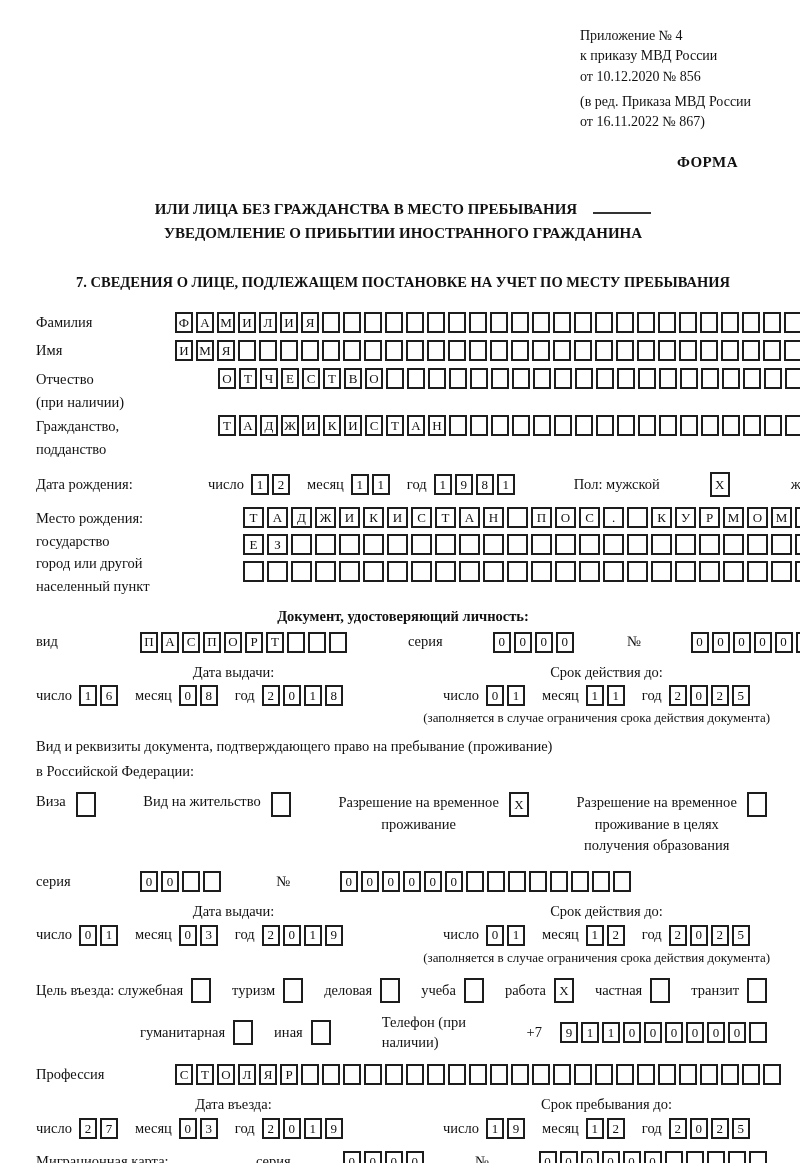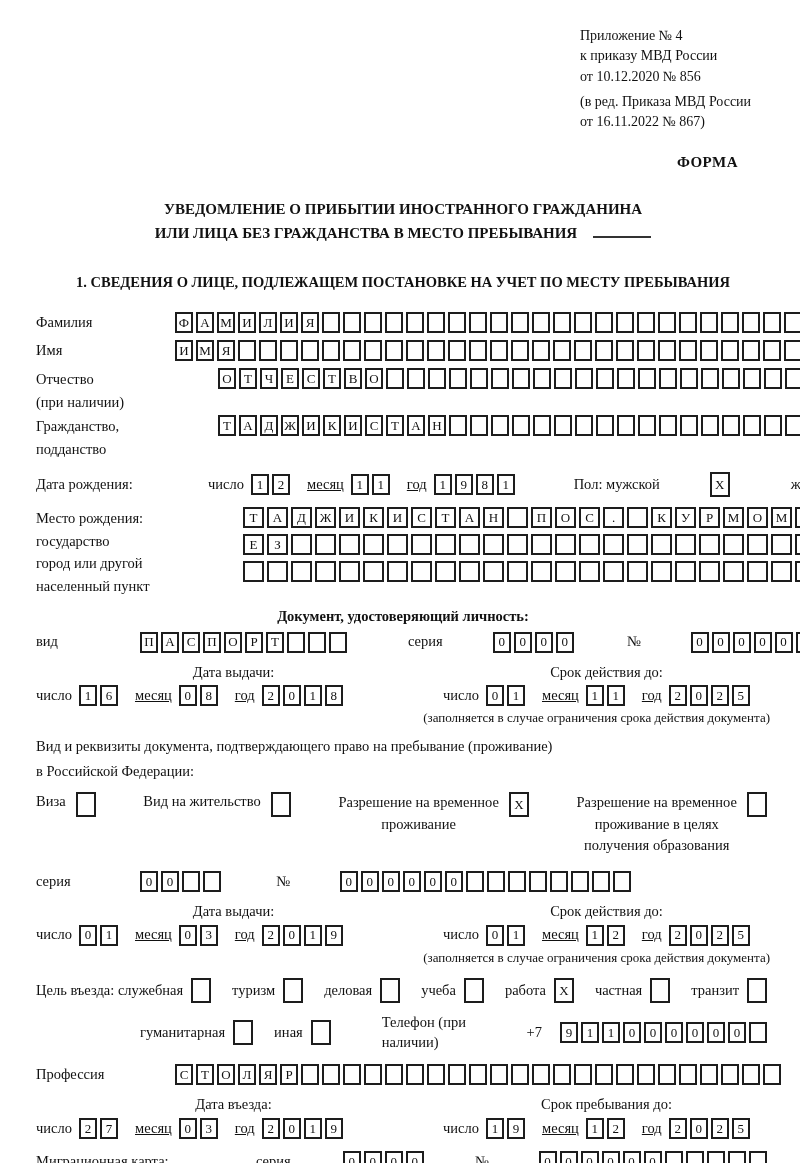--- a/index.html
+++ b/index.html
@@ -32,21 +32,21 @@
     border:2px solid #1d1d1d;
     display:inline-flex;align-items:center;justify-content:center;
     font-size:13px;font-family:"Liberation Serif",serif;
   }
   .wide .cell{width:21px;}
   .cb .cell{width:20px;height:25px;}
   .stack{display:flex;flex-direction:column;gap:6px;}
   
   .dg{display:inline-flex;align-items:center;}
   .dg .dg-lbl{margin-right:7px;}
-  .dg .dg-lbl.mid{margin-left:14px;text-decoration:underline;}
+  .dg .dg-lbl.mid{margin-left:14px;}
   .date-pair{display:flex;margin-top:10px;gap:12px;}
   .dp-left{width:395px;} .dp-right{flex:1;}
   .dp-header{text-align:center;margin-bottom:3px;}
   .dp-line{display:flex;align-items:center;}
   .note-right{text-align:right;font-size:13px;margin-top:3px;}
   .plain{margin-top:10px;}
   
   .cbrow{display:flex;justify-content:space-between;align-items:flex-start;margin-top:10px;}
   .cb-item{display:flex;align-items:flex-start;gap:10px;}
   .cb-item .cb{margin-top:0;}
@@ -65,25 +65,25 @@
     <div>Приложение № 4</div>
     <div>к приказу МВД России</div>
     <div>от 10.12.2020 № 856</div>
     <div class="amend amend-first">(в ред. Приказа МВД России</div>
     <div class="amend">от 16.11.2022 № 867)</div>
   </div>
 
   <div class="forma">ФОРМА</div>
 
   <div class="title">
+    <div><span>ИЛИ ЛИЦА БЕЗ ГРАЖДАНСТВА В МЕСТО ПРЕБЫВАНИЯ</span><span class="blank"></span></div>
     <div>УВЕДОМЛЕНИЕ О ПРИБЫТИИ ИНОСТРАННОГО ГРАЖДАНИНА</div>
-    <div><span>ИЛИ ЛИЦА БЕЗ ГРАЖДАНСТВА В МЕСТО ПРЕБЫВАНИЯ</span><span class="blank"></span></div>
-  </div>
-
-  <div class="section-heading">1. СВЕДЕНИЯ О ЛИЦЕ, ПОДЛЕЖАЩЕМ ПОСТАНОВКЕ НА УЧЕТ ПО МЕСТУ ПРЕБЫВАНИЯ</div>
+  </div>
+
+  <div class="section-heading">7. СВЕДЕНИЯ О ЛИЦЕ, ПОДЛЕЖАЩЕМ ПОСТАНОВКЕ НА УЧЕТ ПО МЕСТУ ПРЕБЫВАНИЯ</div>
 
   <div class="row" style="margin-top:20px;">
     <span class="lbl w97">Фамилия</span>
     <span class="cells">
         <span class="cell">Ф</span>
         <span class="cell">А</span>
         <span class="cell">М</span>
         <span class="cell">И</span>
         <span class="cell">Л</span>
         <span class="cell">И</span>

